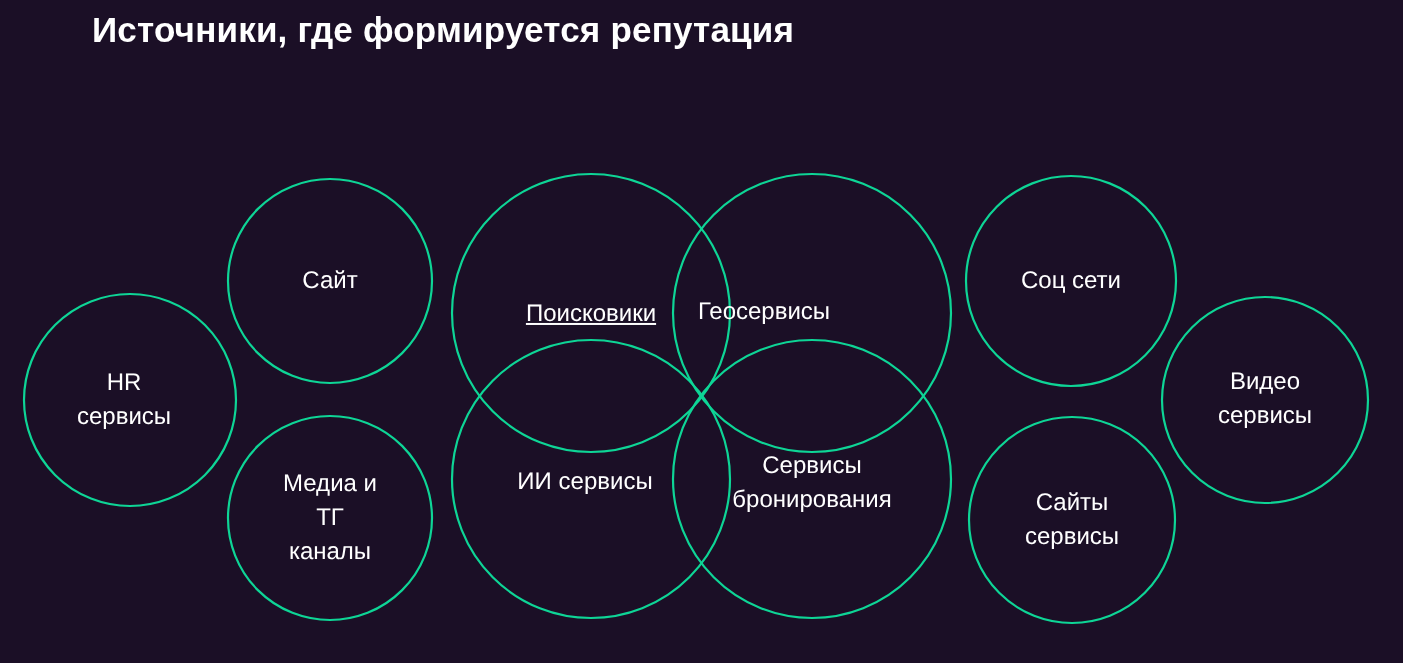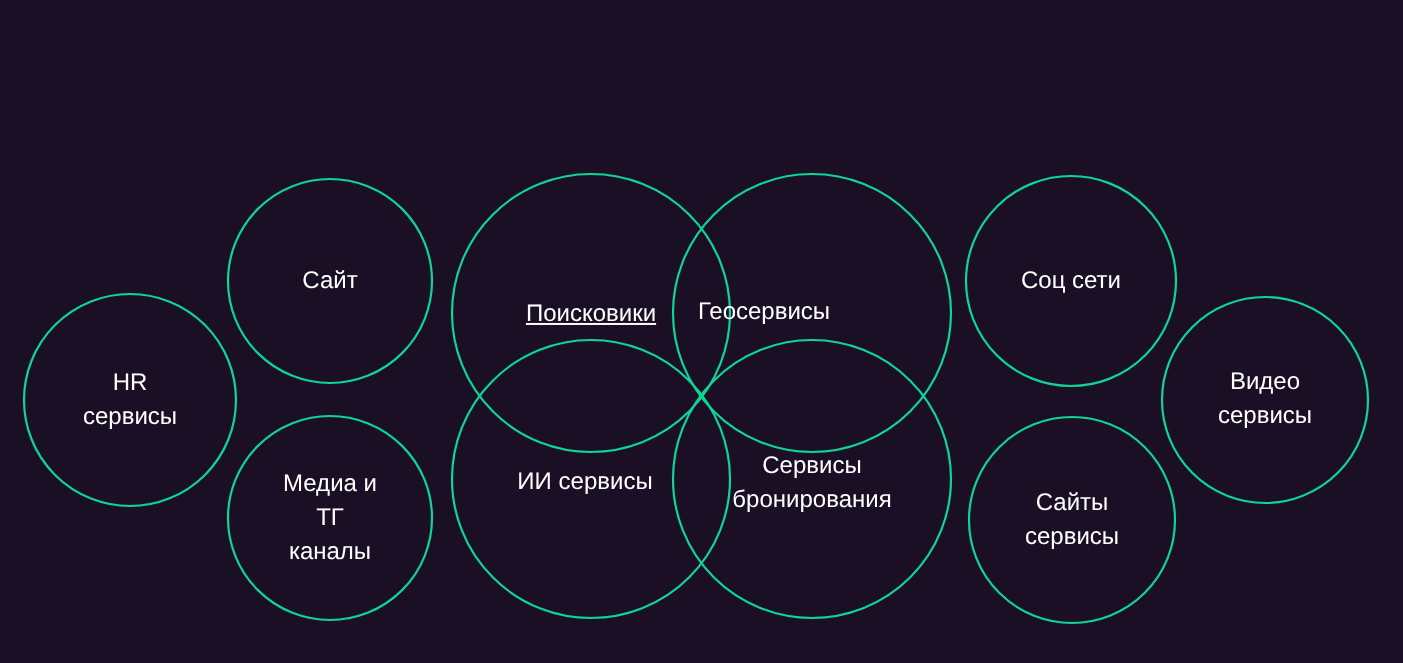--- a/index.html
+++ b/index.html
@@ -59,36 +59,37 @@
     transform: translate(-50%, -50%);
     pointer-events: none;
     text-rendering: geometricPrecision;
   }
 </style>
 </head>
 <body>
 
 <div id="page">
 
+  <h1 id="page-title">Источники, где формируется репутация</h1>
 
   <div id="diagram">
     <svg class="venn-svg" id="venn-svg" viewBox="0 0 1403 663" xmlns="http://www.w3.org/2000/svg">
         <circle cx="130" cy="400" r="106" class="venn-circle" stroke="#0ed596"></circle>
         <circle cx="330" cy="281" r="102" class="venn-circle" stroke="#0ed596"></circle>
         <circle cx="330" cy="518" r="102" class="venn-circle" stroke="#0ed596"></circle>
         <circle cx="591" cy="313" r="139" class="venn-circle" stroke="#0ed596"></circle>
         <circle cx="812" cy="313" r="139" class="venn-circle" stroke="#0ed596"></circle>
         <circle cx="591" cy="479" r="139" class="venn-circle" stroke="#0ed596"></circle>
         <circle cx="812" cy="479" r="139" class="venn-circle" stroke="#0ed596"></circle>
         <circle cx="1071" cy="281" r="105" class="venn-circle" stroke="#0ed596"></circle>
         <circle cx="1072" cy="520" r="103" class="venn-circle" stroke="#0ed596"></circle>
         <circle cx="1265" cy="400" r="103" class="venn-circle" stroke="#0ed596"></circle>
       </svg>
     <div id="labels-layer">
-        <div class="node-label" style="left: 130px; top: 400px; text-align: center;">HR
+        <div class="node-label" style="left: 124px; top: 400px; text-align: center;">HR
 сервисы</div>
         <div class="node-label" style="left: 330px; top: 281px;">Сайт</div>
         <div class="node-label" style="left: 330px; top: 518px;">Медиа и
 ТГ
 каналы</div>
         <div class="node-label" style="left: 591px; top: 314px; text-decoration: underline;">Поисковики</div>
         <div class="node-label" style="left: 764px; top: 312px;">Геосервисы</div>
         <div class="node-label" style="left: 585px; top: 482px;">ИИ сервисы</div>
         <div class="node-label" style="left: 812px; top: 483px;">Сервисы
 бронирования</div>

